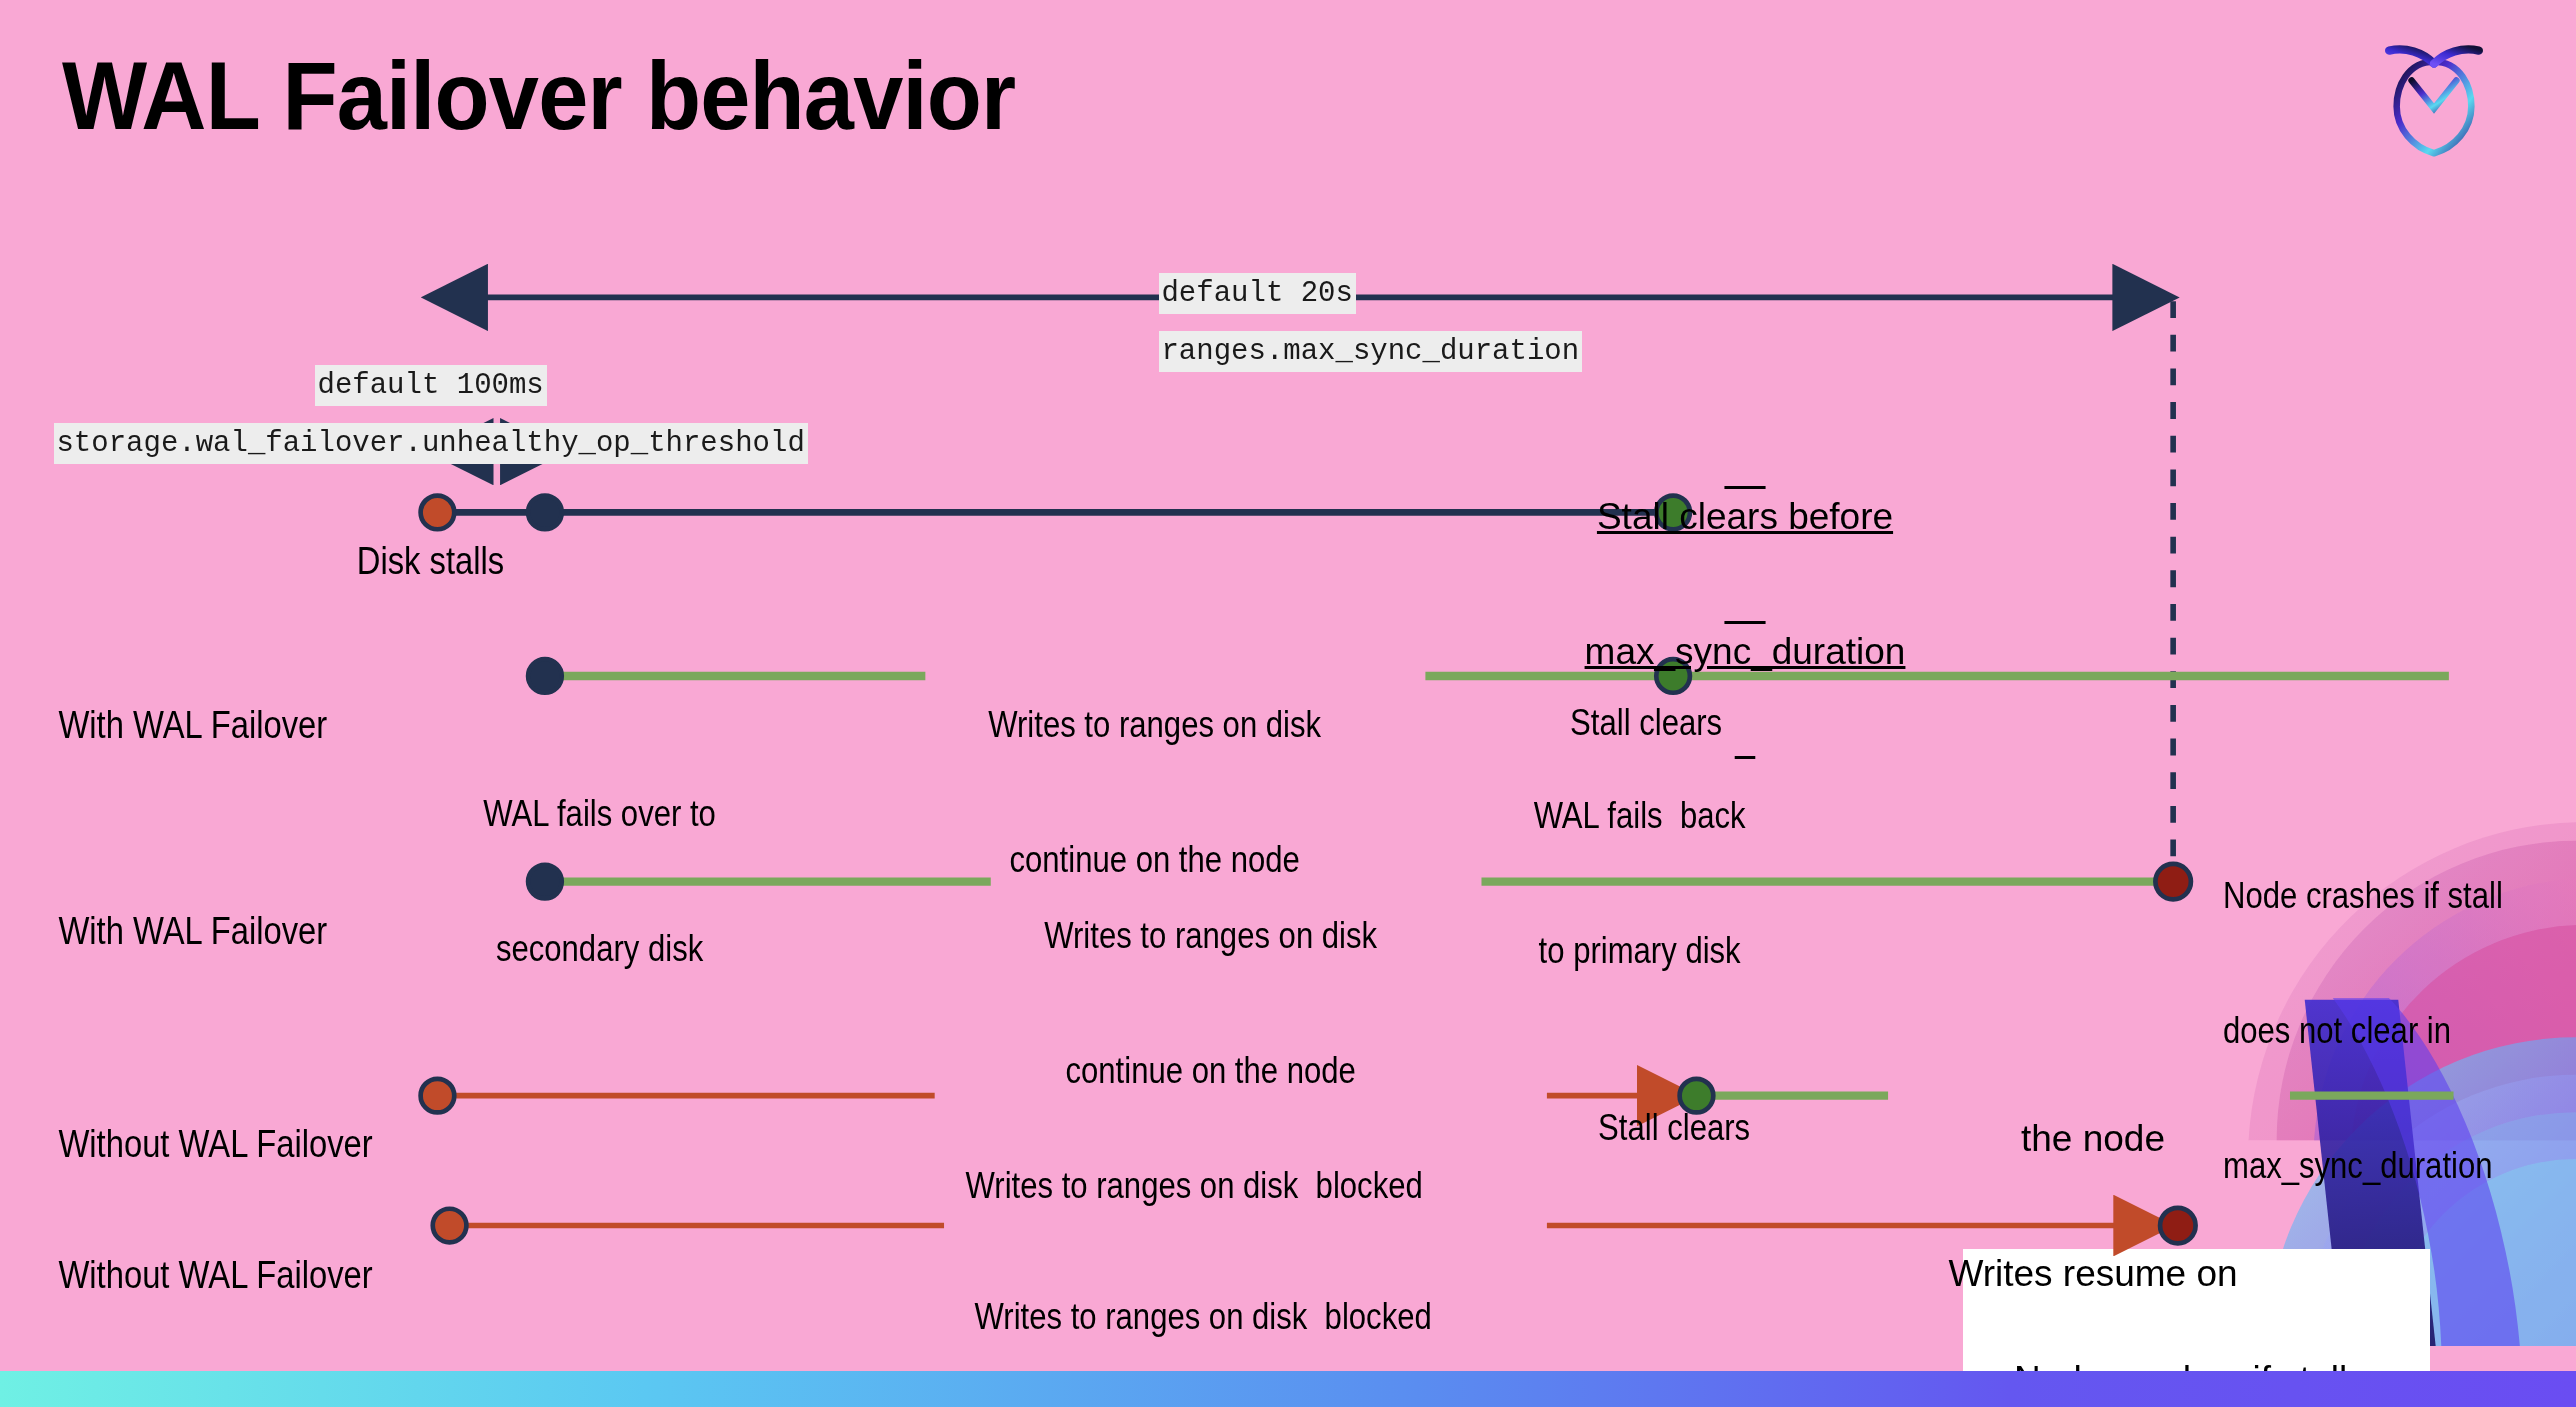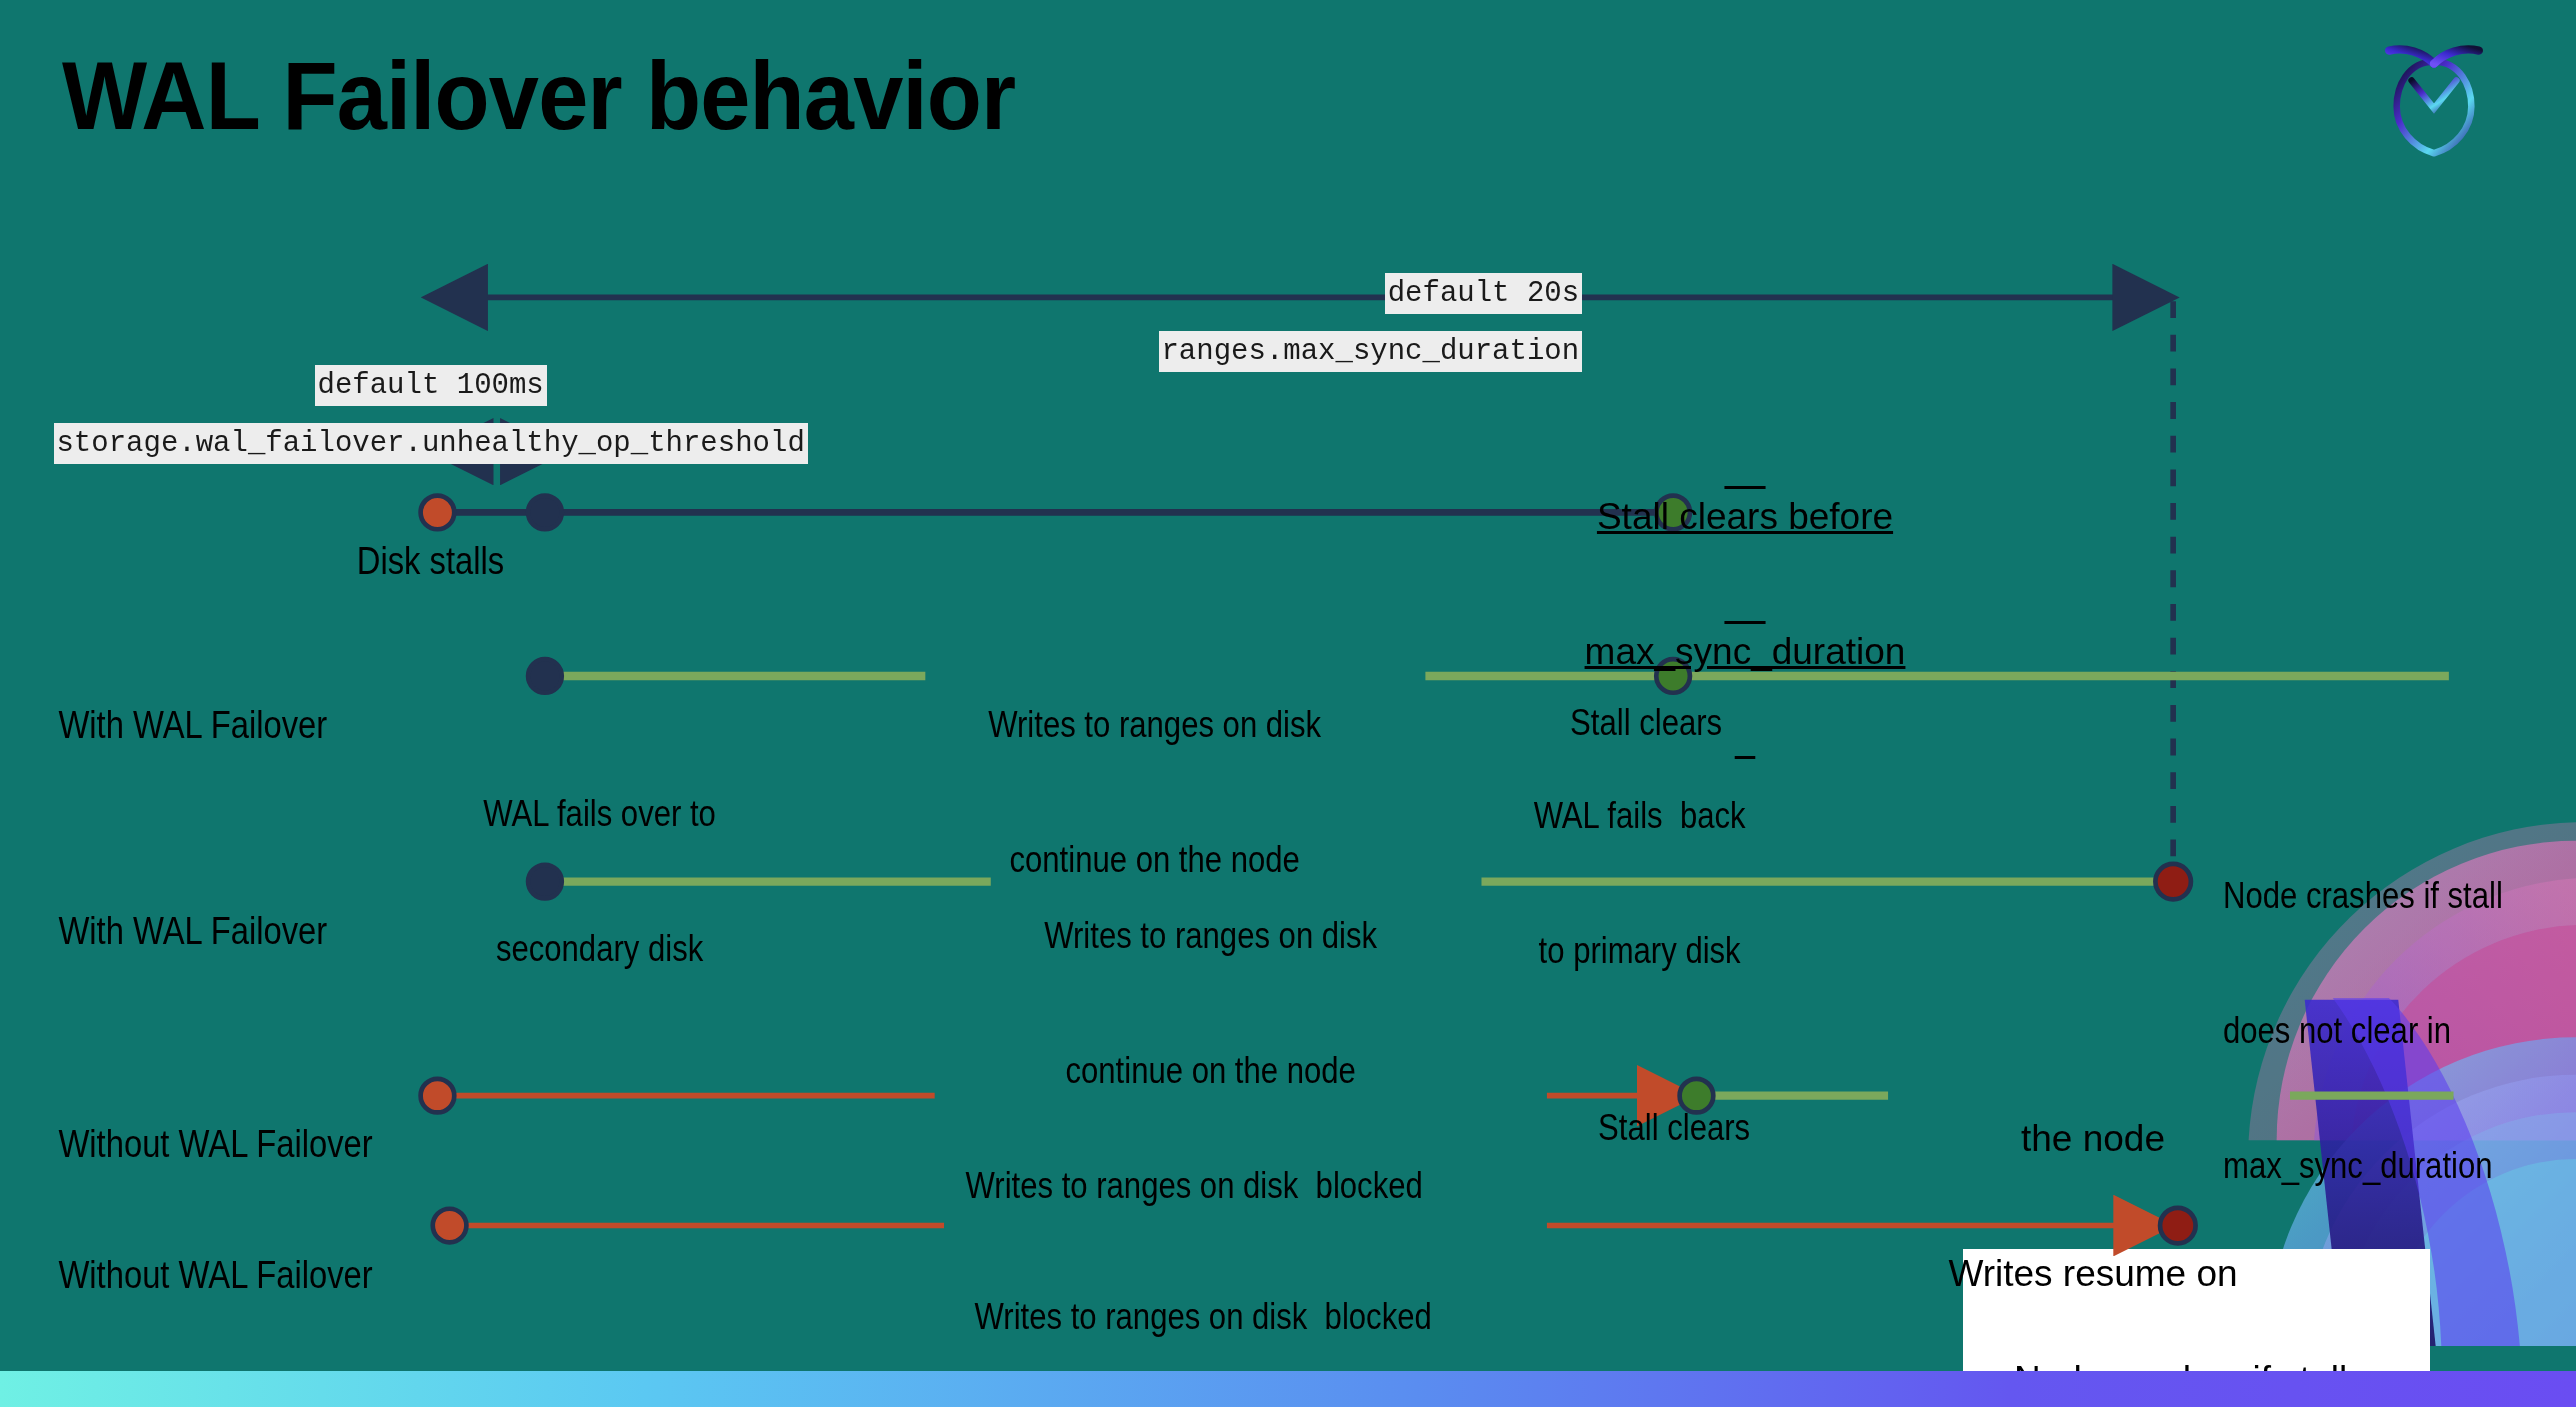--- a/index.html
+++ b/index.html
@@ -12,21 +12,21 @@
     width: 2576px;
     height: 1408px;
     position: relative;
     overflow: hidden;
     font-family: "Liberation Sans", sans-serif;
   }
 
   #slide {
     position: absolute;
     inset: 0;
-    background: #0f766e;
+    background: #f9a8d4;
     padding-left: 16px;
   }
 
   
   #slide-title {
     position: absolute;
     left: 62px;
     top: 45px;
     font-family: "Liberation Sans Narrow", "Liberation Sans", sans-serif;
     font-weight: bold;
@@ -232,21 +232,21 @@
     <line x1="2450" y1="1172" x2="2625" y2="1172" stroke="#7ba85c" stroke-width="9"></line>
     <circle cx="468" cy="1172" r="18" fill="#c14b2a" stroke="#22314f" stroke-width="5"></circle>
     <circle cx="1815" cy="1172" r="18" fill="#3d7c2b" stroke="#22314f" stroke-width="5"></circle>
 
     <line x1="481" y1="1311" x2="1010" y2="1311" stroke="#c14b2a" stroke-width="6"></line>
     <line x1="1655" y1="1311" x2="2315" y2="1311" stroke="#c14b2a" stroke-width="6" marker-end="url(#arrOrange)"></line>
     <circle cx="481" cy="1311" r="18" fill="#c14b2a" stroke="#22314f" stroke-width="5"></circle>
     <circle cx="2330" cy="1311" r="19" fill="#8f1d14" stroke="#22314f" stroke-width="5"></circle>
   </svg>
 
-  <div class="txt" style="left:1142px; top:256px; text-align:right;">
+  <div class="txt" style="left:1142px; top:256px; text-align:left;">
     <div class="mono">default 20s</div><br>
     <div class="mono">ranges.max_sync_duration</div>
   </div>
 
   <div class="txt" style="left:37px; top:348px; text-align:center;">
     <div class="mono">default 100ms</div><br>
     <div class="mono">storage.wal_failover.unhealthy_op_threshold</div>
   </div>
 
   <div class="txt narrow rowlabel" style="left:222px; top:490px; width:336px; text-align:right;">

